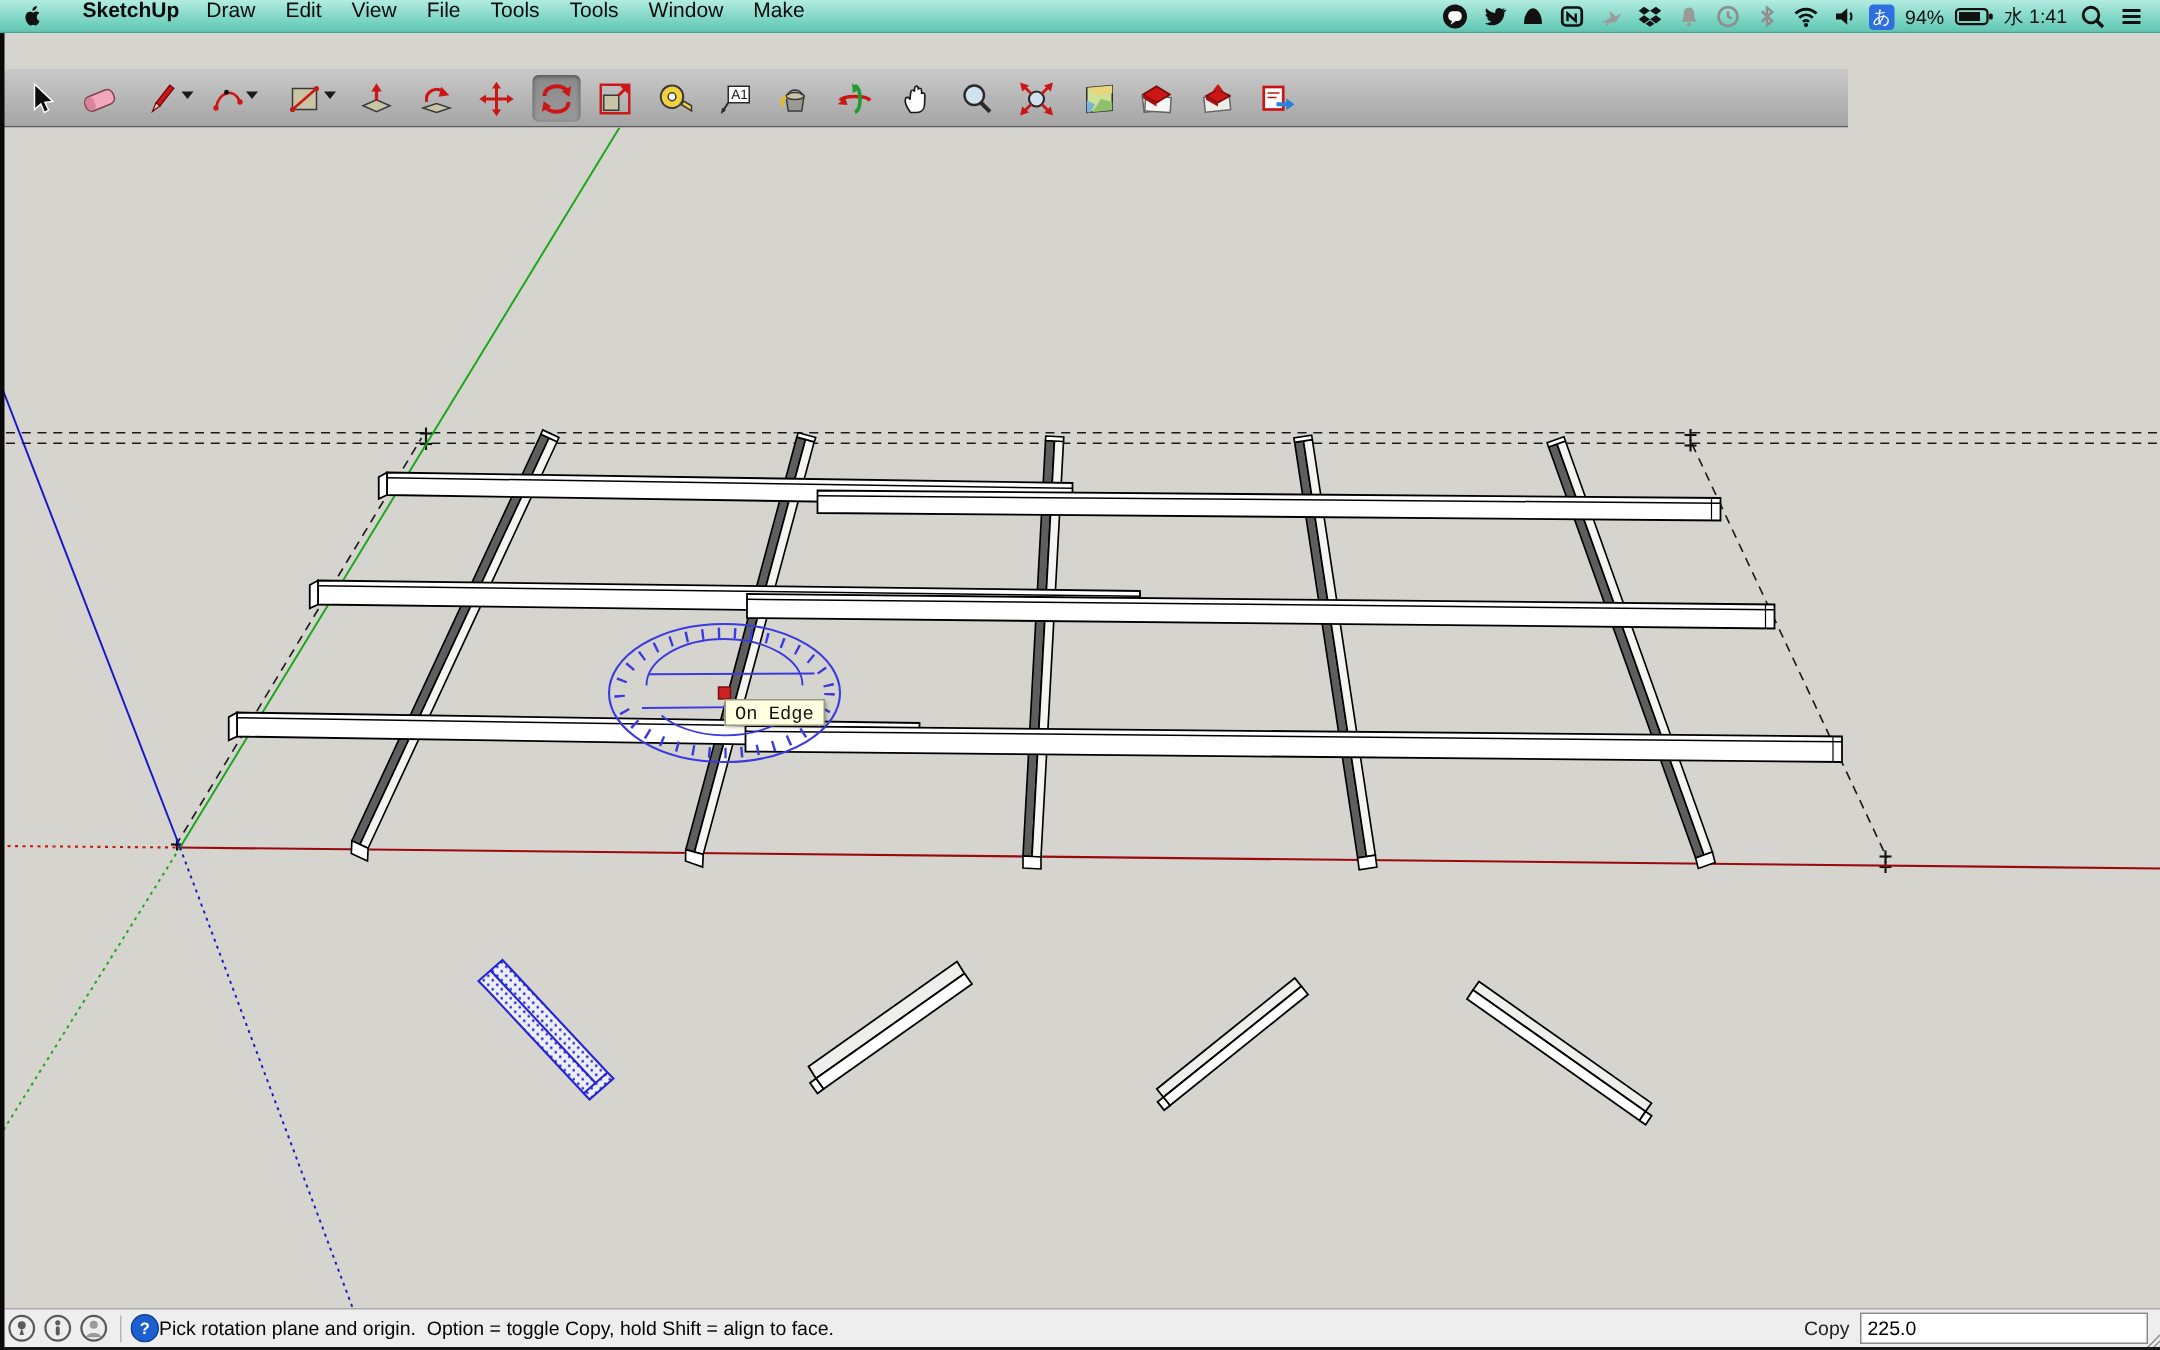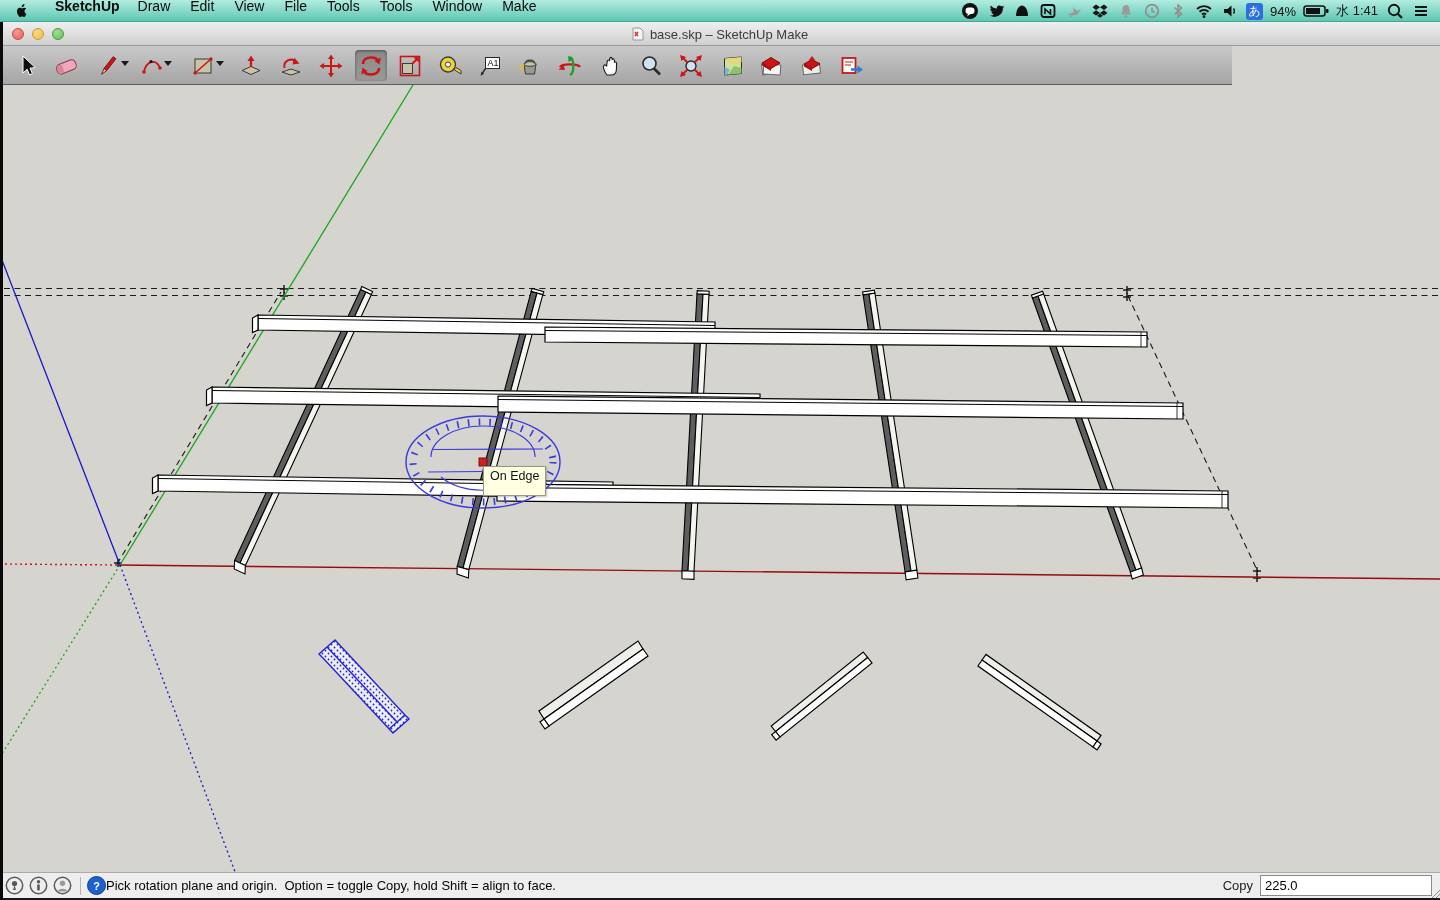--- a/index.html
+++ b/index.html
@@ -38,34 +38,34 @@
   #toolbar { position:absolute; left:0; top:46px; width:1232px; height:39px;
              background:linear-gradient(#c9c9c9,#a5a5a5); border-bottom:1px solid #5d5d5d; }
   .tb-btn { position:absolute; top:4px; width:32px; height:31px; display:flex;
             align-items:center; justify-content:center; border-radius:4px; }
   .tb-btn.pressed { background:linear-gradient(#8a8a8a,#999999); box-shadow:inset 0 1px 3px rgba(0,0,0,.45); }
   .dd { position:absolute; top:15px; width:0; height:0; border-left:4px solid transparent;
         border-right:4px solid transparent; border-top:5px solid #1a1a1a; }
 
   
   #canvas { position:absolute; left:0; top:85px; width:1440px; height:787px; background:#d5d4cf; }
-  #tooltip { position:absolute; left:483px; top:466px; height:30px; padding:2px 6px 0 6px;
+  #tooltip { position:absolute; left:483px; top:466px; height:18px; padding:2px 6px 0 6px;
              background:#ffffe1; border:1px solid #98987c; box-shadow:1px 1px 2px rgba(0,0,0,.25);
-             font-size:12.5px; color:#111; white-space:nowrap; z-index:30; }
+             font-size:12.5px; color:#111; white-space:nowrap; z-index:30;font-family:Liberation Mono, monospace; }
 
   
   #statusbar { position:absolute; left:0; top:872px; width:1440px; height:26px;
                background:#eeeeee; border-top:1px solid #ababab;
                display:flex; align-items:center; font-size:13px; color:#050505; }
   .sb-circ { width:19px; height:19px; margin-left:5px; }
   .sb-div { width:1px; height:18px; background:#b5b5b5; margin:0 6px 0 8px; }
   #sb-msg { margin-left:0; white-space:pre; }
   #angle-wrap { position:absolute; right:8px; top:2px; display:flex; align-items:center; gap:7px; }
   #angle-label { color:#222; }
-  #angle-input { width:172px; height:21px; border:1px solid #8a8a8a; background:#fff;
+  #angle-input { width:192px; height:21px; border:1px solid #8a8a8a; background:#fff;
                  font-family:"Liberation Sans", sans-serif; font-size:13px; padding:0 4px; color:#000; }
   #grip { position:absolute; right:0px; top:888px; width:12px; height:12px; z-index:40; }
   #bottom-edge { position:absolute; left:0; top:898px; width:1440px; height:2px; background:#161616; z-index:41;}
   #left-edge { position:absolute; left:0; top:22px; width:3px; height:878px; background:#0a0a0a; z-index:41;}
 </style>
 </head>
 <body>
 
 <div id="screen">
 
@@ -173,32 +173,20 @@
             <g stroke="#111" stroke-width="2">
               <line x1="3" y1="5" x2="15" y2="5"></line>
               <line x1="3" y1="9" x2="15" y2="9"></line>
               <line x1="3" y1="13" x2="15" y2="13"></line>
             </g>
           </svg>
       </span>
     </div>
   </div>
 
-  <div id="titlebar">
-    <span class="tl red"></span>
-    <span class="tl yel"></span>
-    <span class="tl grn"></span>
-    <div id="title-wrap">
-      <svg class="doc-ic" viewBox="0 0 12 14">
-        <path d="M1 1 H8 L11 4 V13 H1 Z" fill="#f3f3f3" stroke="#9a9a9a"></path>
-        <path d="M3 5 L6 9 M6 5 L3 9" stroke="#c23a3a" stroke-width="1.4"></path>
-      </svg>
-      <span>base.skp – SketchUp Make</span>
-    </div>
-  </div>
 
   <div id="toolbar">
     <div class="tb-btn" style="left:12px" title="Select">
       <svg width="24" height="24" viewBox="0 0 24 24">
           <path d="M7 2 L7 19 L11.2 15.3 L13.6 21 L16.4 19.5 L14 14.2 L19.2 13.6 Z" fill="#0d0d0d" stroke="#fff" stroke-width="1"></path>
         </svg>
     </div>
     <div class="tb-btn" style="left:50px" title="Eraser">
       <svg width="26" height="24" viewBox="0 0 26 24">
           <g transform="rotate(-22 13 12)">

